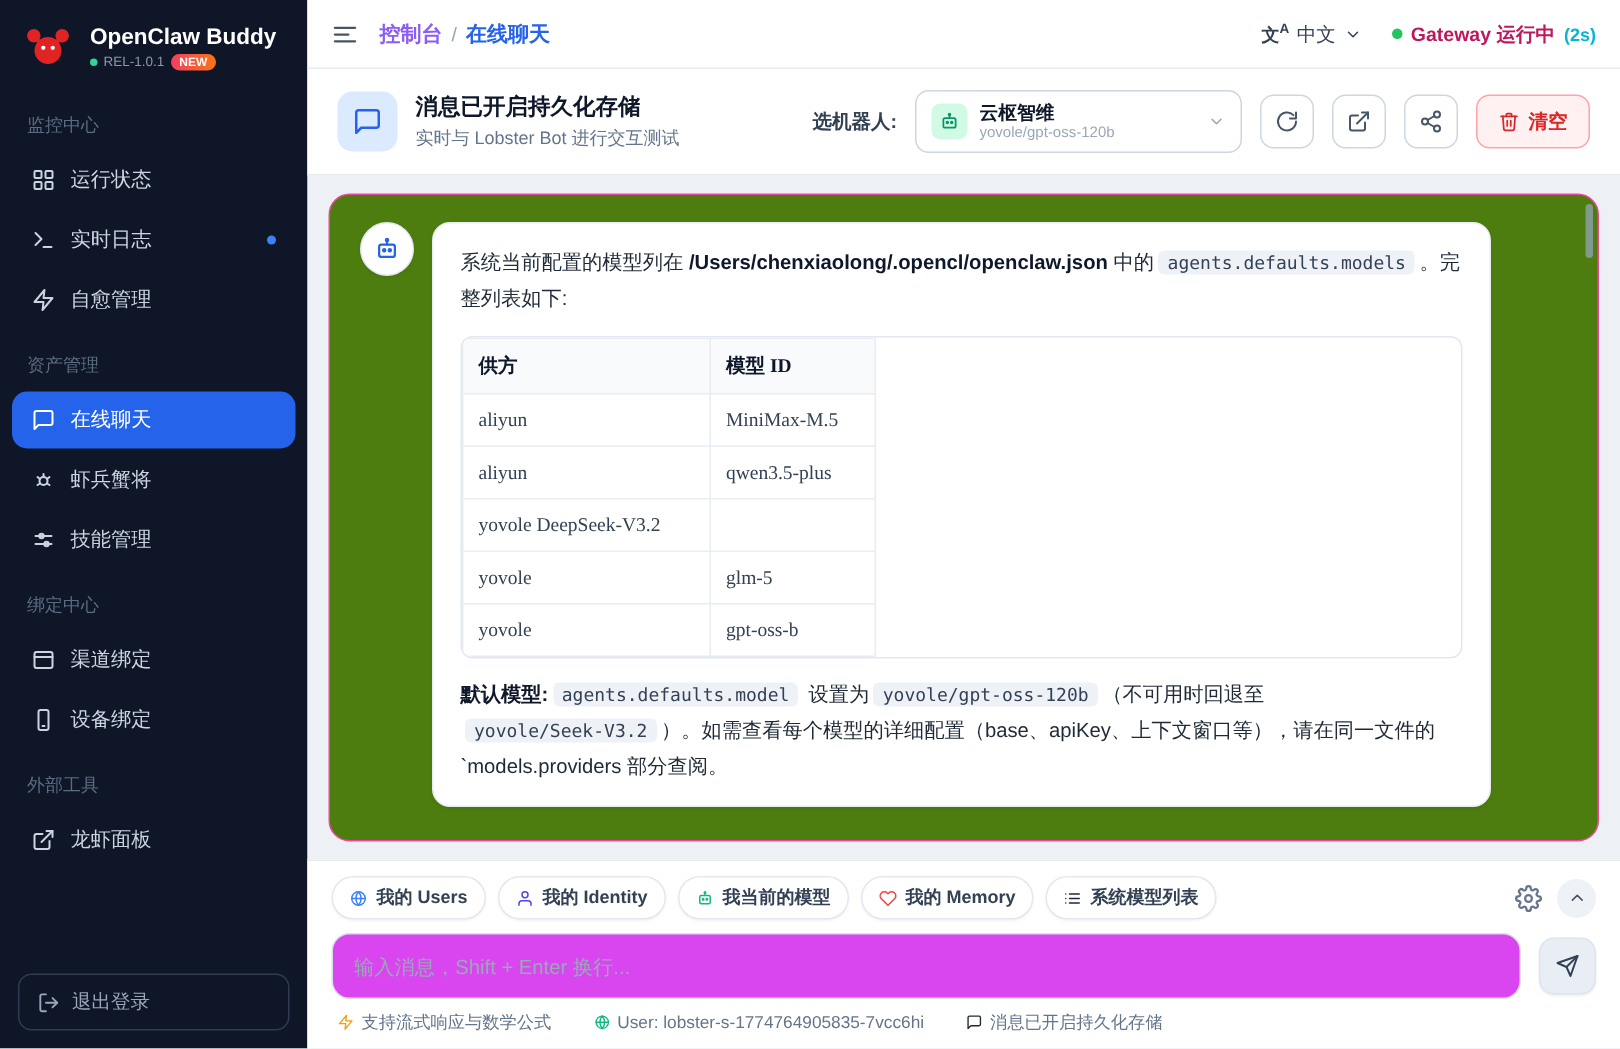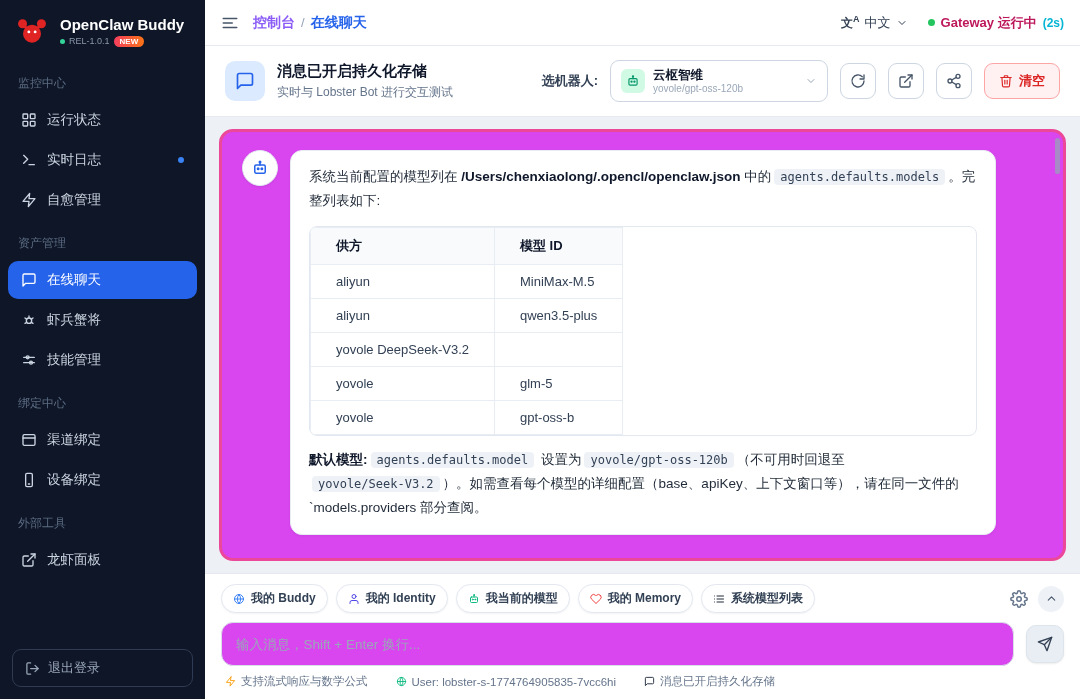--- a/index.html
+++ b/index.html
@@ -51,32 +51,32 @@
   .robot-ic { width:24px; height:24px; border-radius:6px; background:#d1fae5; color:#059669; display:flex; align-items:center; justify-content:center; flex-shrink:0; }
   .robot-texts { min-width:0; flex:1; }
   .robot-name { font-size:12.5px; font-weight:700; color:#0f172a; line-height:1.2; }
   .robot-model { font-size:10px; color:#9aa7b8; white-space:nowrap; overflow:hidden; text-overflow:ellipsis; }
   .sel-chev { color:#9aa7b8; display:flex; }
   .icon-btn { width:36px; height:36px; border:1px solid #cdd6e1; border-radius:9px; background:#fff; color:#475569; display:flex; align-items:center; justify-content:center; cursor:pointer; }
   .clear-btn { height:36px; border:1px solid #fda4a5; border-radius:9px; background:#fff1f1; color:#dc2626; font-weight:700; font-size:13px; display:flex; align-items:center; gap:6px; padding:0 14px; cursor:pointer; font-family:inherit; }
 
   
   .chat-area { flex:1; min-height:0; padding:12px 14px; }
-  .chat-panel { position:relative; height:100%; background:#d946ef; border:3px solid #ec4899; border-radius:14px; padding:18px 20px; overflow:hidden; }
+  .chat-panel { position:relative; height:100%; background:#4d7c0f; border:1px solid #ec4899; border-radius:14px; padding:18px 20px; overflow:hidden; }
   .scroll-thumb { position:absolute; right:3px; top:6px; width:5px; height:36px; border-radius:3px; background:#94a3b8; opacity:.75; }
   .msg-row { display:flex; gap:12px; align-items:flex-start; }
   .avatar { width:36px; height:36px; border-radius:50%; background:#fff; border:1px solid #e3e8f0; box-shadow:0 1px 2px rgba(15,23,42,.08); display:flex; align-items:center; justify-content:center; color:#2563eb; flex-shrink:0; }
   .bubble { background:#fff; border:1px solid #e8edf3; border-radius:12px; box-shadow:0 1px 3px rgba(15,23,42,.06); padding:14px 18px; width:706px; max-width:100%; }
   .msg-p { font-size:13.5px; color:#1f2937; line-height:1.8; }
   .msg-p code { font-family:"DejaVu Sans Mono","Liberation Mono",monospace; font-size:12px; background:#eef2f7; border-radius:4px; padding:1px 6px; margin:0 3px; color:#334155; white-space:nowrap; }
   .msg-p strong { color:#0f172a; }
   .path { font-weight:700; }
   .table-wrap { border:1px solid #e3e8f0; border-radius:8px; margin:12px 0; overflow:hidden; background:#fff; }
   .model-table { border-collapse:collapse; font-size:13px; }
-  .model-table th, .model-table td { border:1px solid #e8edf3; padding:9px 25px; text-align:left; color:#334155; white-space:nowrap; }
+  .model-table th, .model-table td { border:1px solid #e8edf3; padding:9px 10px; text-align:left; color:#334155; white-space:nowrap;font-family:Liberation Serif, serif; }
   .model-table th { background:#f8fafc; font-weight:700; color:#0f172a; }
   .model-table th:first-child, .model-table td:first-child { min-width:165px; }
   .model-table th:nth-child(2), .model-table td:nth-child(2) { min-width:110px; }
 
   
   .composer { flex-shrink:0; background:#fff; border-top:1px solid #e6eaf0; padding:10px 16px 8px; }
   .chips-row { display:flex; align-items:center; gap:8px; }
   .chip { display:flex; align-items:center; gap:6px; border:1px solid #e3e8f0; border-radius:999px; background:#fff; box-shadow:0 1px 2px rgba(15,23,42,.05); padding:5px 11px; font-size:12px; font-weight:600; color:#334155; cursor:pointer; font-family:inherit; white-space:nowrap; }
   .chip-ic { display:flex; }
   .chips-right { margin-left:auto; display:flex; align-items:center; gap:10px; }
@@ -410,21 +410,21 @@
       <div class="chips-row">
         <div style="display:flex;gap:8px;">
             <button class="chip">
               <span class="chip-ic" style="color:#3b82f6">
                 <svg class="ic" viewBox="0 0 24 24" fill="none" stroke="currentColor" stroke-width="2" stroke-linecap="round" stroke-linejoin="round">
                   <circle cx="12" cy="12" r="9"></circle>
                   <path d="M3 12h18"></path>
                   <path d="M12 3a13.5 13.5 0 0 1 0 18a13.5 13.5 0 0 1 0-18"></path>
                 </svg>
               </span>
-              <span>我的 Buddy</span>
+              <span>我的 Users</span>
             </button>
             <button class="chip">
               <span class="chip-ic" style="color:#4f46e5">
                 <svg class="ic" viewBox="0 0 24 24" fill="none" stroke="currentColor" stroke-width="2" stroke-linecap="round" stroke-linejoin="round">
                   <path d="M20 21v-2a4 4 0 0 0-4-4H8a4 4 0 0 0-4 4v2"></path>
                   <circle cx="12" cy="7" r="4"></circle>
                 </svg>
               </span>
               <span>我的 Identity</span>
             </button>

